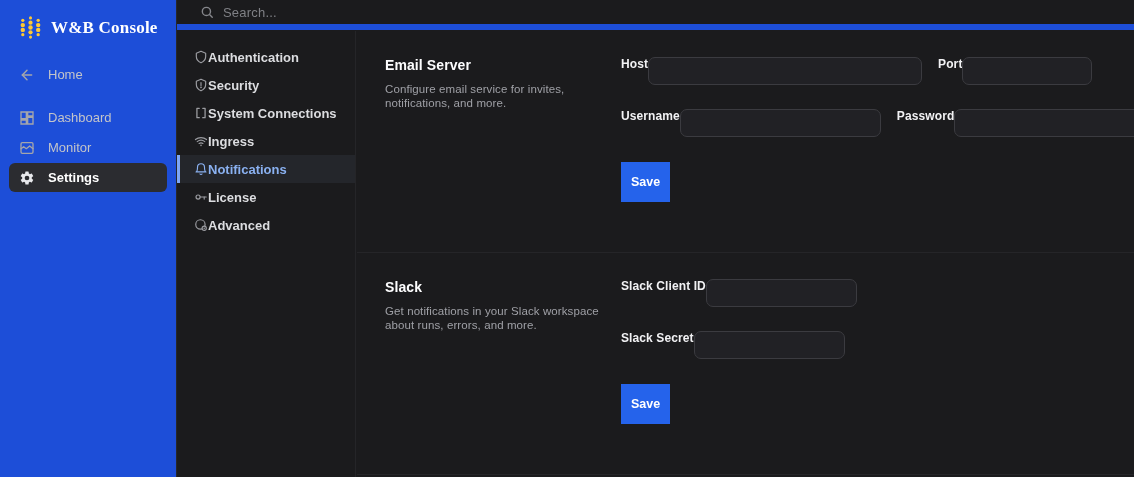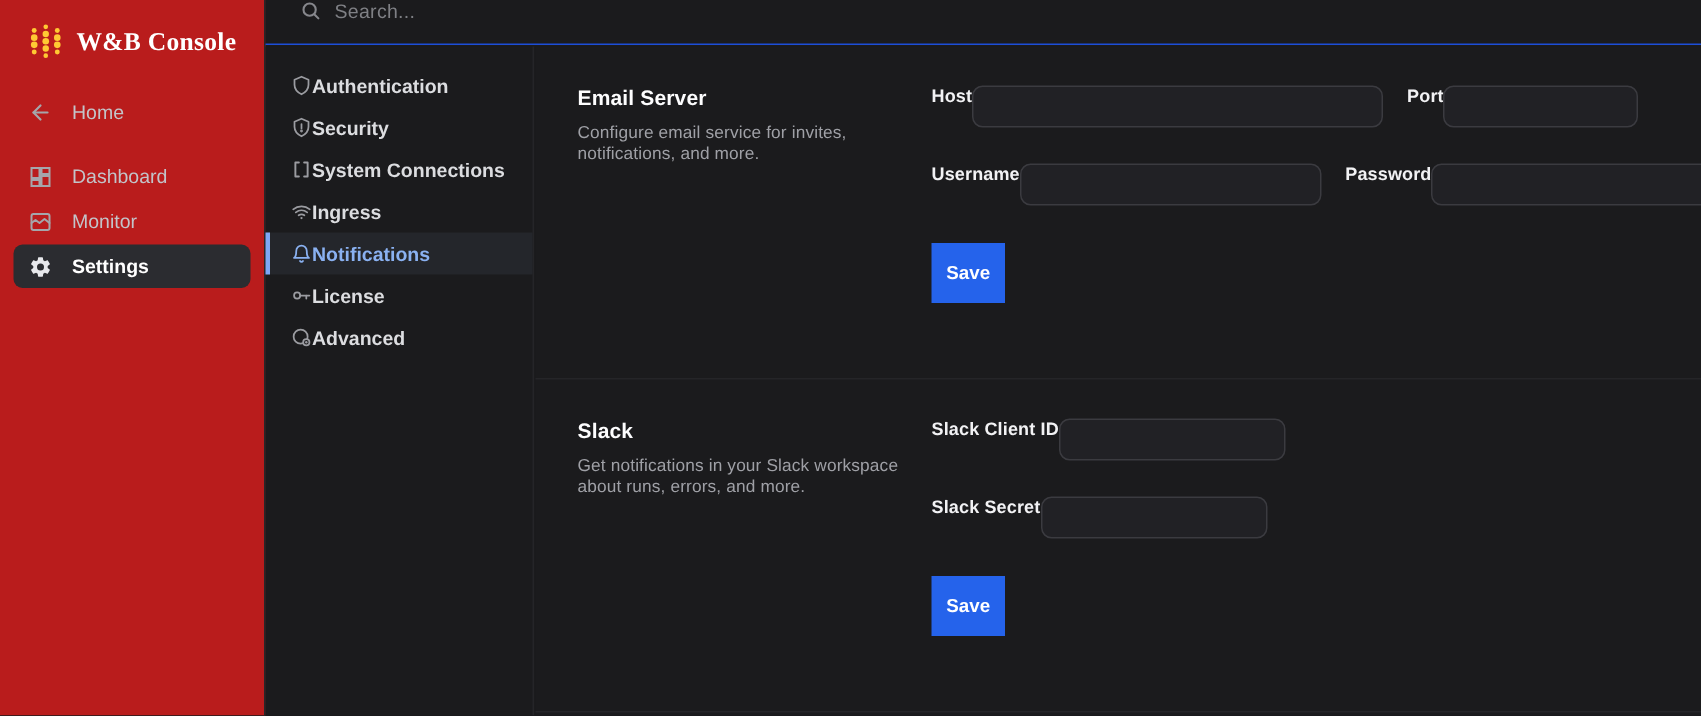--- a/index.html
+++ b/index.html
@@ -8,21 +8,21 @@
     font-family:"Liberation Sans", sans-serif;
     background:#1b1b1d;
     color:#e4e5e8;
     position:relative;
     -webkit-font-smoothing:antialiased;
   }
 
   
   .sidebar {
     position:absolute; left:0; top:0; width:177px; height:477px;
-    background:#b91c1c; border-right:1px solid #27272a;
+    background:#1d4ed8; border-right:1px solid #27272a;
   }
   .brand { display:flex; align-items:center; gap:8px; padding:15px 0 0 18px; }
   .brand-title {
     font-family:"Liberation Serif", serif;
     font-weight:bold; font-size:17px; color:#ffffff; letter-spacing:.2px;
   }
   .pnav { margin-top:20px; }
   .pnav-item {
     display:flex; align-items:center; gap:13px;
     height:29px; margin:1px 9px; padding-left:9px;
@@ -30,22 +30,22 @@
     color:#c3c4c9; font-size:13px; font-weight:500;
   }
   .pnav-item .ic { width:17px; height:17px; display:flex; align-items:center; justify-content:center; color:#a5a6ab; }
   .pnav-item.spaced { margin-top:14px; }
   .pnav-item.active { background:#2b2c30; color:#ffffff; font-weight:700; }
   .pnav-item.active .ic { color:#e8e9ec; }
 
   
   .topbar {
     position:absolute; left:177px; top:0; right:0; height:30px;
-    background:#1b1b1d; border-bottom:1px solid #1d4ed8;
-    display:flex; padding-left:23px; gap:9px;
+    background:#1b1b1d; border-bottom:6px solid #1d4ed8;
+    display:flex; align-items:center; padding-left:23px; gap:9px;
   }
   .topbar .ic { color:#86878c; display:flex; }
   .search-text { font-size:13px; color:#7f8085; letter-spacing:.2px; }
 
   
   .snav {
     position:absolute; left:177px; top:31px; width:179px; bottom:0;
     background:#1b1b1d; border-right:1px solid #252528; padding-top:12px;
   }
   .snav-item {

